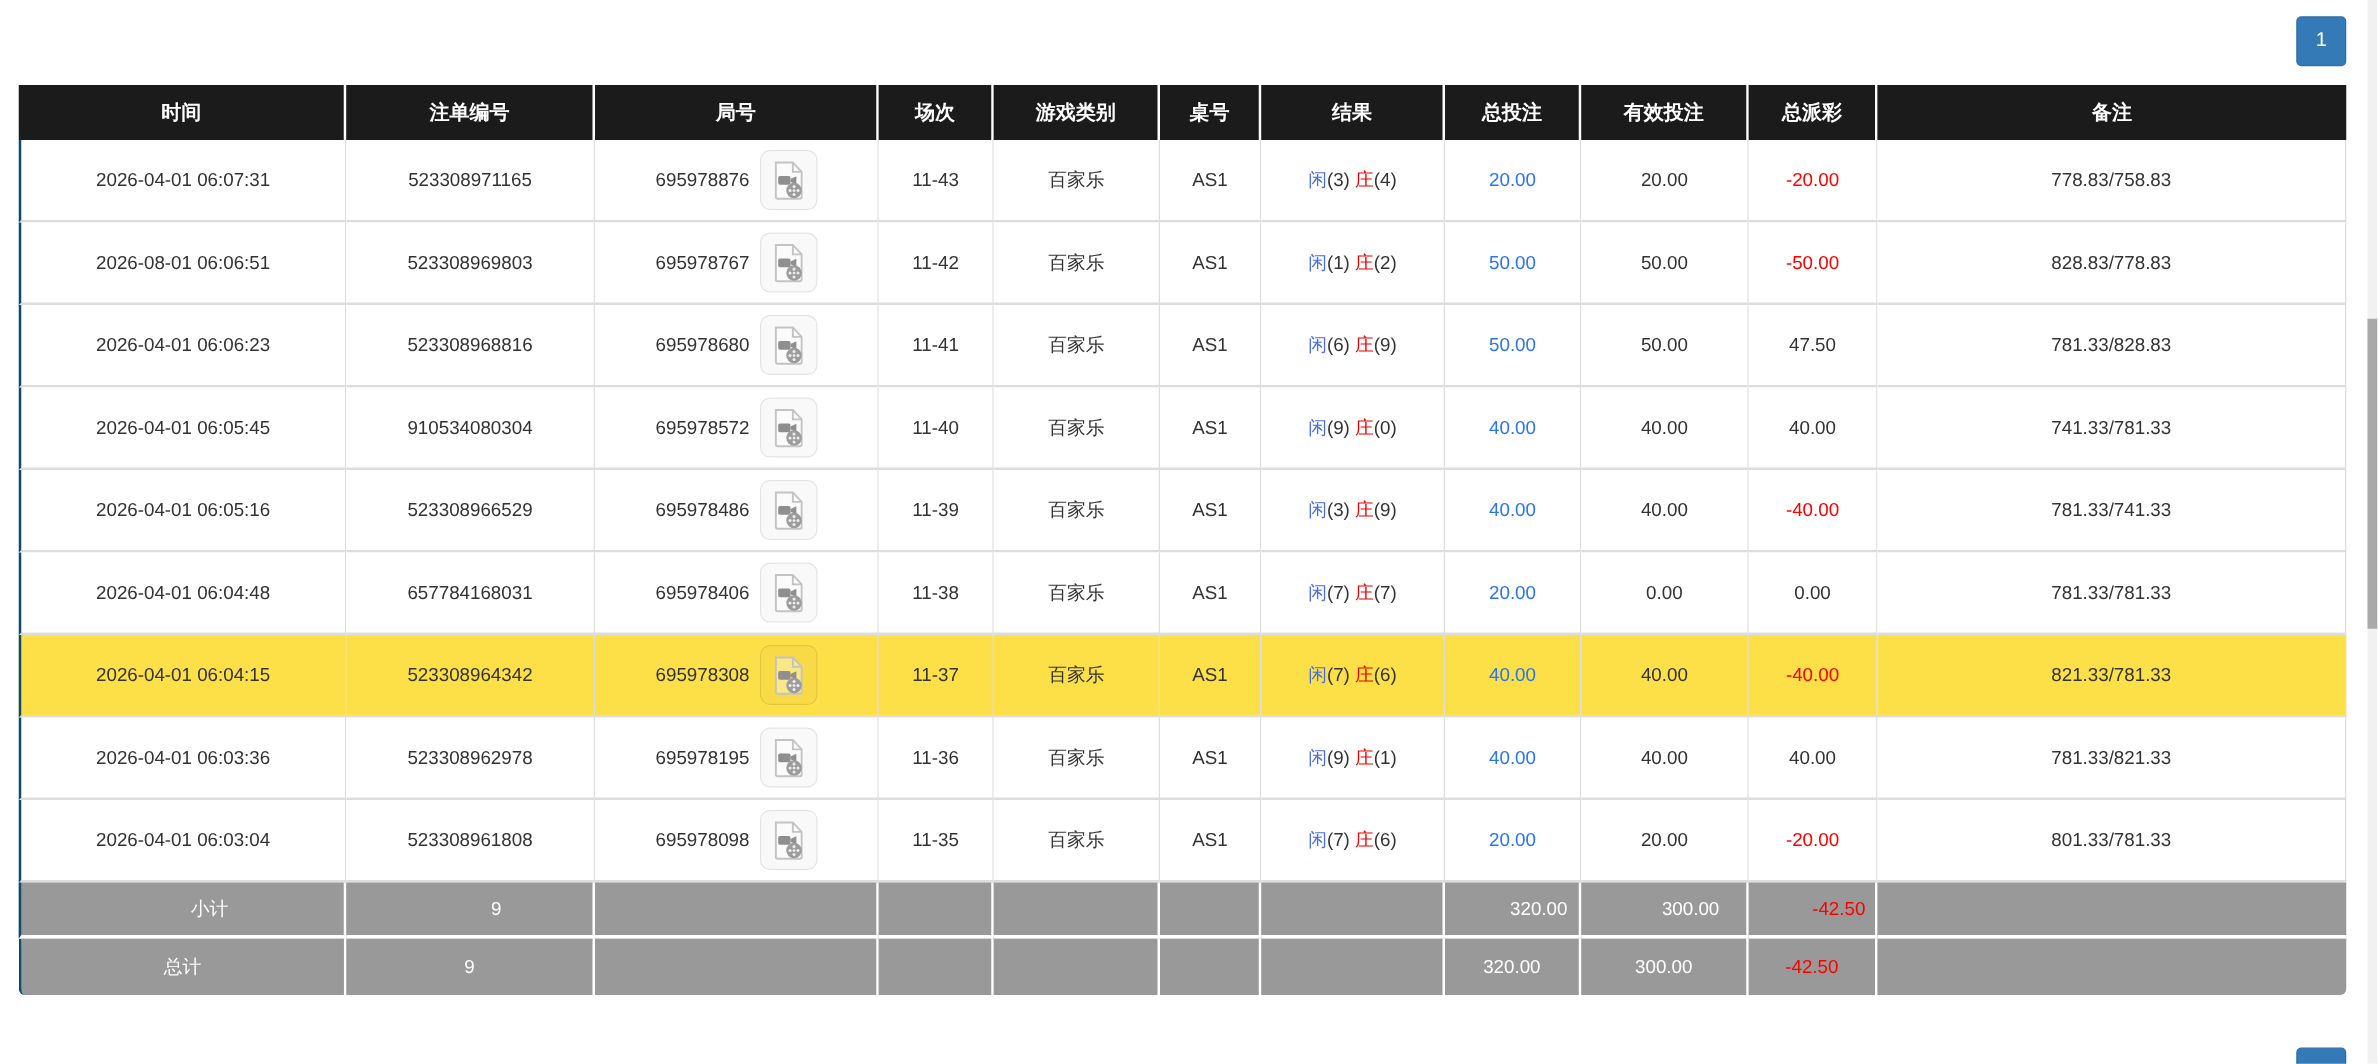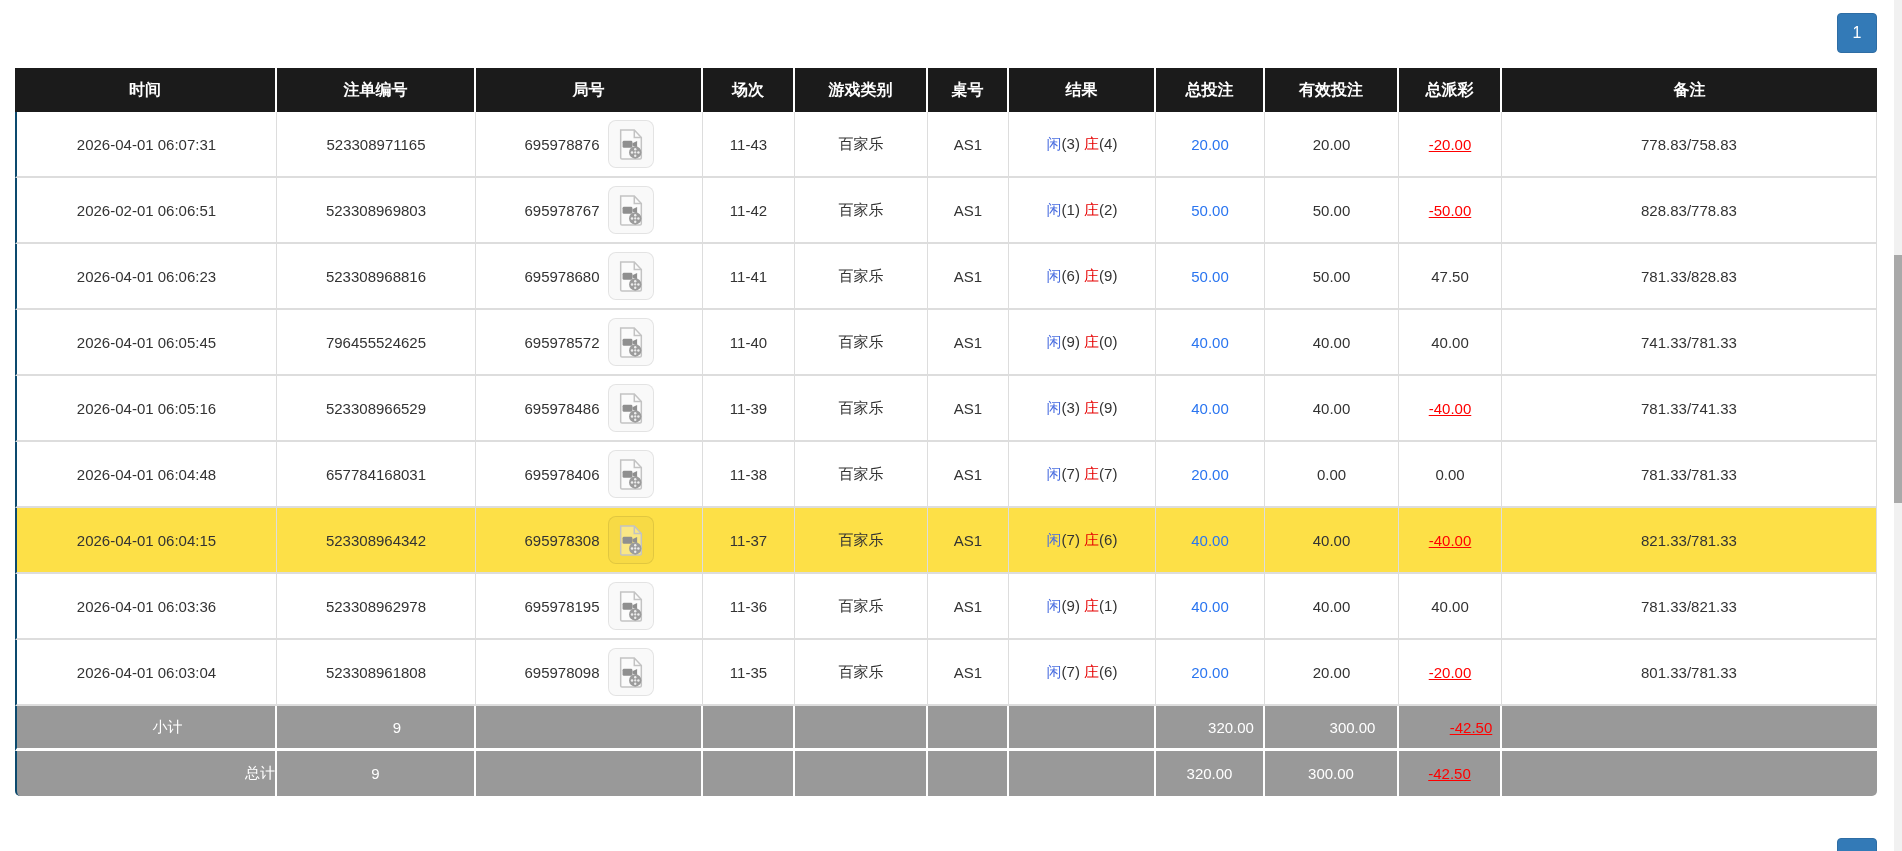--- a/index.html
+++ b/index.html
@@ -33,37 +33,37 @@
     border-bottom:2px solid #ddd;border-right:1px solid #ddd;
     padding:0;box-sizing:border-box;background:#fff;
   }
   .records td:first-child{border-left:2px solid #0c4a6e;}
   tr.hl td{background:#fde047;}
   
   .p-blue{color:#4a6ee0;}
   .b-red{color:#e60000;}
   .dark{color:#333;}
   td.blue{color:#2a75f0;cursor:pointer;}
-  td.amount.neg{color:#ff0000;text-decoration:underline;}
+  td.amount.neg{color:#ff0000;}
   
   .round-wrap{display:inline-flex;align-items:center;gap:8px;}
   .video-btn{
     width:46px;height:48px;border-radius:8px;
     background:rgba(0,0,0,0.025);border:1px solid rgba(0,0,0,0.09);
     display:inline-flex;align-items:center;justify-content:center;
     cursor:pointer;padding:0;
   }
   
   tr.summary td{
     background:#999999;color:#fff;height:45px;
     border-right:2px solid #fff;border-bottom:none;border-left:none;
   }
   tr.summary td:last-child{border-right:none;}
   tr.summary.subtotal td{border-bottom:3px solid #fff;padding-left:43px;}
-  tr.summary.total td:first-child{border-bottom-left-radius:5px;text-align:right;}
+  tr.summary.total td:first-child{border-bottom-left-radius:5px;}
   tr.summary.total td:last-child{border-bottom-right-radius:5px;}
   tr.summary td.amount.neg{color:#ff0000;}
   
   .scrollbar-track{
     position:absolute;right:0;top:0;width:8px;height:851px;background:#f1f1f1;
   }
   .scrollbar-thumb{
     position:absolute;left:0;top:255px;width:8px;height:248px;background:#a9a9a9;
   }
 </style>
@@ -132,21 +132,21 @@
     <td>
       <span class="p-blue">闲</span><span class="dark">(3)</span>
       <span class="b-red">庄</span><span class="dark">(4)</span>
     </td>
     <td class="blue">20.00</td>
     <td>20.00</td>
     <td class="amount neg">-20.00</td>
     <td>778.83/758.83</td>
   </tr>
       <tr>
-    <td>2026-02-01 06:06:51</td>
+    <td>2026-08-01 06:06:51</td>
     <td>523308969803</td>
     <td>
       <span class="round-wrap">
         <span>695978767</span>
         <button class="video-btn">
           <span style="display:inline-flex;">
             <svg width="30" height="33" viewBox="0 0 32 34">
               <path d="M5 1.5 H19.5 L27 9.5 V31 a1.5 1.5 0 0 1 -1.5 1.5 H6.5 A1.5 1.5 0 0 1 5 31 Z" fill="#ffffff" fill-opacity="0.35" stroke="#c3c3c3" stroke-width="1.6"></path>
               <path d="M19.5 1.5 v8 H27" fill="none" stroke="#c3c3c3" stroke-width="1.6"></path>
               <rect x="7" y="13" width="10.5" height="7.5" rx="1.5" fill="#8f8f8f"></rect>
@@ -205,21 +205,21 @@
       <span class="p-blue">闲</span><span class="dark">(6)</span>
       <span class="b-red">庄</span><span class="dark">(9)</span>
     </td>
     <td class="blue">50.00</td>
     <td>50.00</td>
     <td class="amount">47.50</td>
     <td>781.33/828.83</td>
   </tr>
       <tr>
     <td>2026-04-01 06:05:45</td>
-    <td>796455524625</td>
+    <td>910534080304</td>
     <td>
       <span class="round-wrap">
         <span>695978572</span>
         <button class="video-btn">
           <span style="display:inline-flex;">
             <svg width="30" height="33" viewBox="0 0 32 34">
               <path d="M5 1.5 H19.5 L27 9.5 V31 a1.5 1.5 0 0 1 -1.5 1.5 H6.5 A1.5 1.5 0 0 1 5 31 Z" fill="#ffffff" fill-opacity="0.35" stroke="#c3c3c3" stroke-width="1.6"></path>
               <path d="M19.5 1.5 v8 H27" fill="none" stroke="#c3c3c3" stroke-width="1.6"></path>
               <rect x="7" y="13" width="10.5" height="7.5" rx="1.5" fill="#8f8f8f"></rect>
               <path d="M17.5 15.6 L22.5 13.2 v7.2 l-5 -2.4 Z" fill="#8f8f8f"></path>

